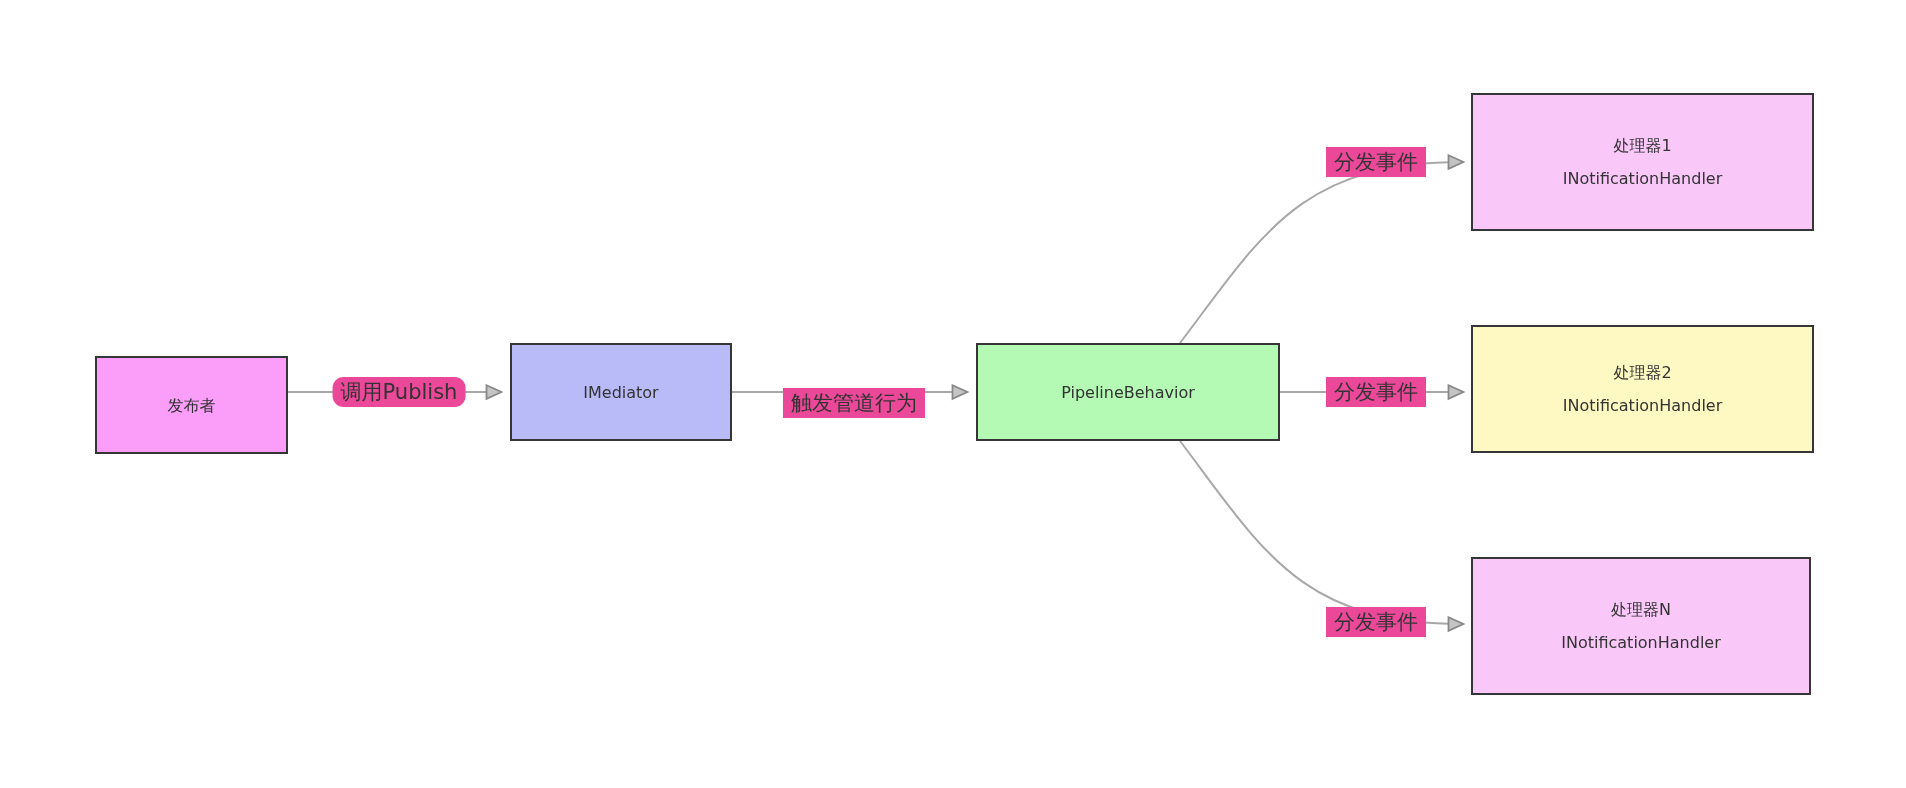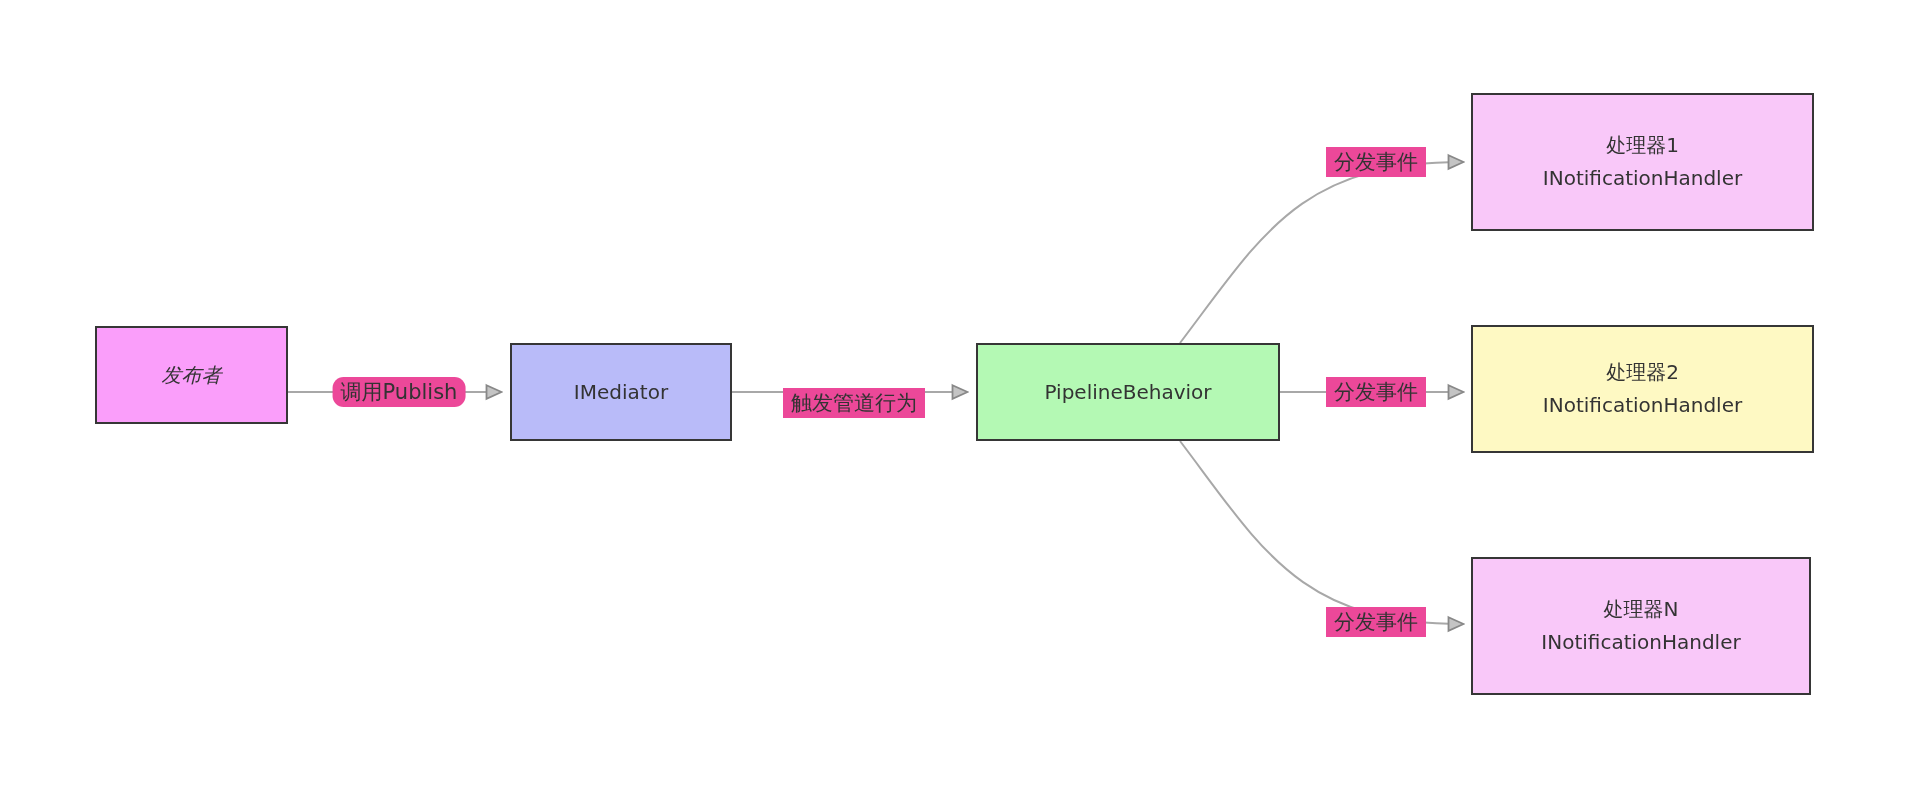--- a/index.html
+++ b/index.html
@@ -28,25 +28,25 @@
   }
   .node {
     position: absolute;
     box-sizing: border-box;
     border: 2px solid #363636;
     display: flex;
     flex-direction: column;
     align-items: center;
     justify-content: center;
     text-align: center;
-    font-size: 20px;
+    font-size: 16px;
     color: #333333;
     line-height: 33px;
   }
-  #node-publisher { left: 95px;  top: 326px; width: 193px; height: 98px;  background: #fa9efa; font-style: italic; }
+  #node-publisher { left: 95px;  top: 356px; width: 193px; height: 98px;  background: #fa9efa; }
   #node-imediator { left: 510px; top: 343px; width: 222px; height: 98px;  background: #b9bbf9; }
   #node-pipeline  { left: 976px; top: 343px; width: 304px; height: 98px;  background: #b4f9b4; }
   #node-handler1  { left: 1471px; top: 93px;  width: 343px; height: 138px; background: #f9c8f9; }
   #node-handler2  { left: 1471px; top: 325px; width: 343px; height: 128px; background: #fef9c3; }
   #node-handlerN  { left: 1471px; top: 557px; width: 340px; height: 138px; background: #f9c8f9; }
   .edge-label {
     position: absolute;
     transform: translate(-50%, -50%);
     background: #ec4899;
     color: #333333;

